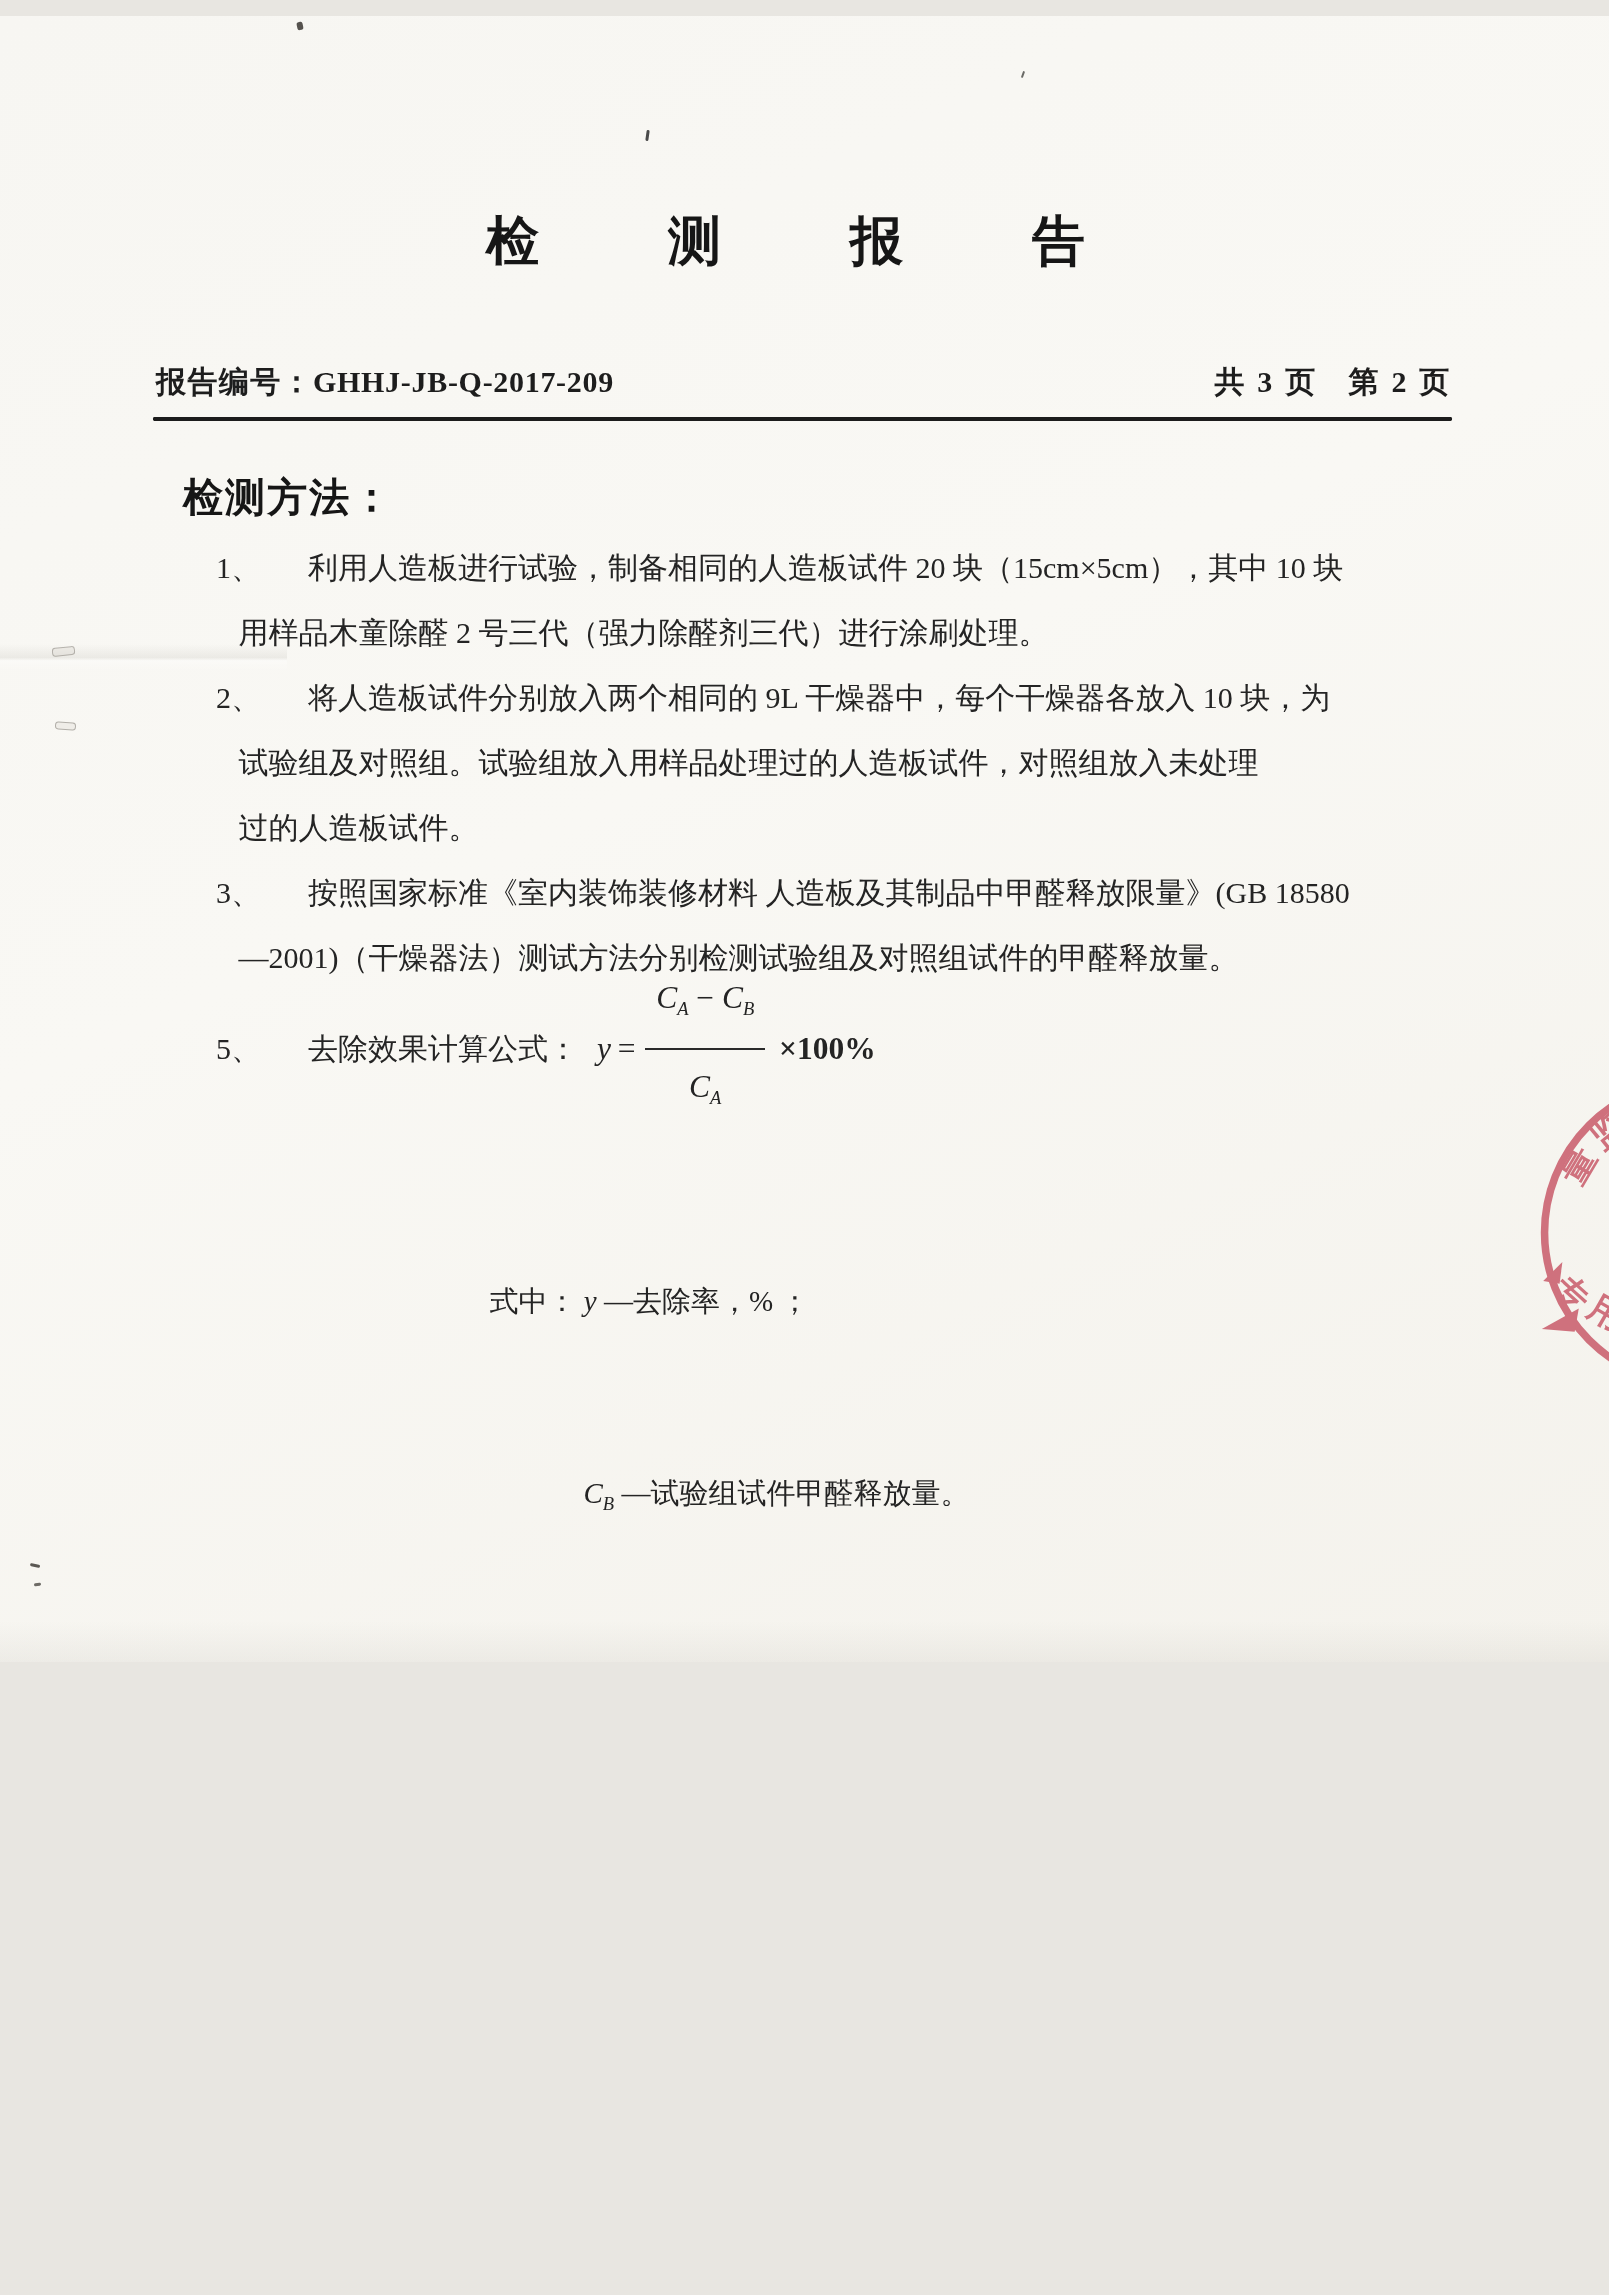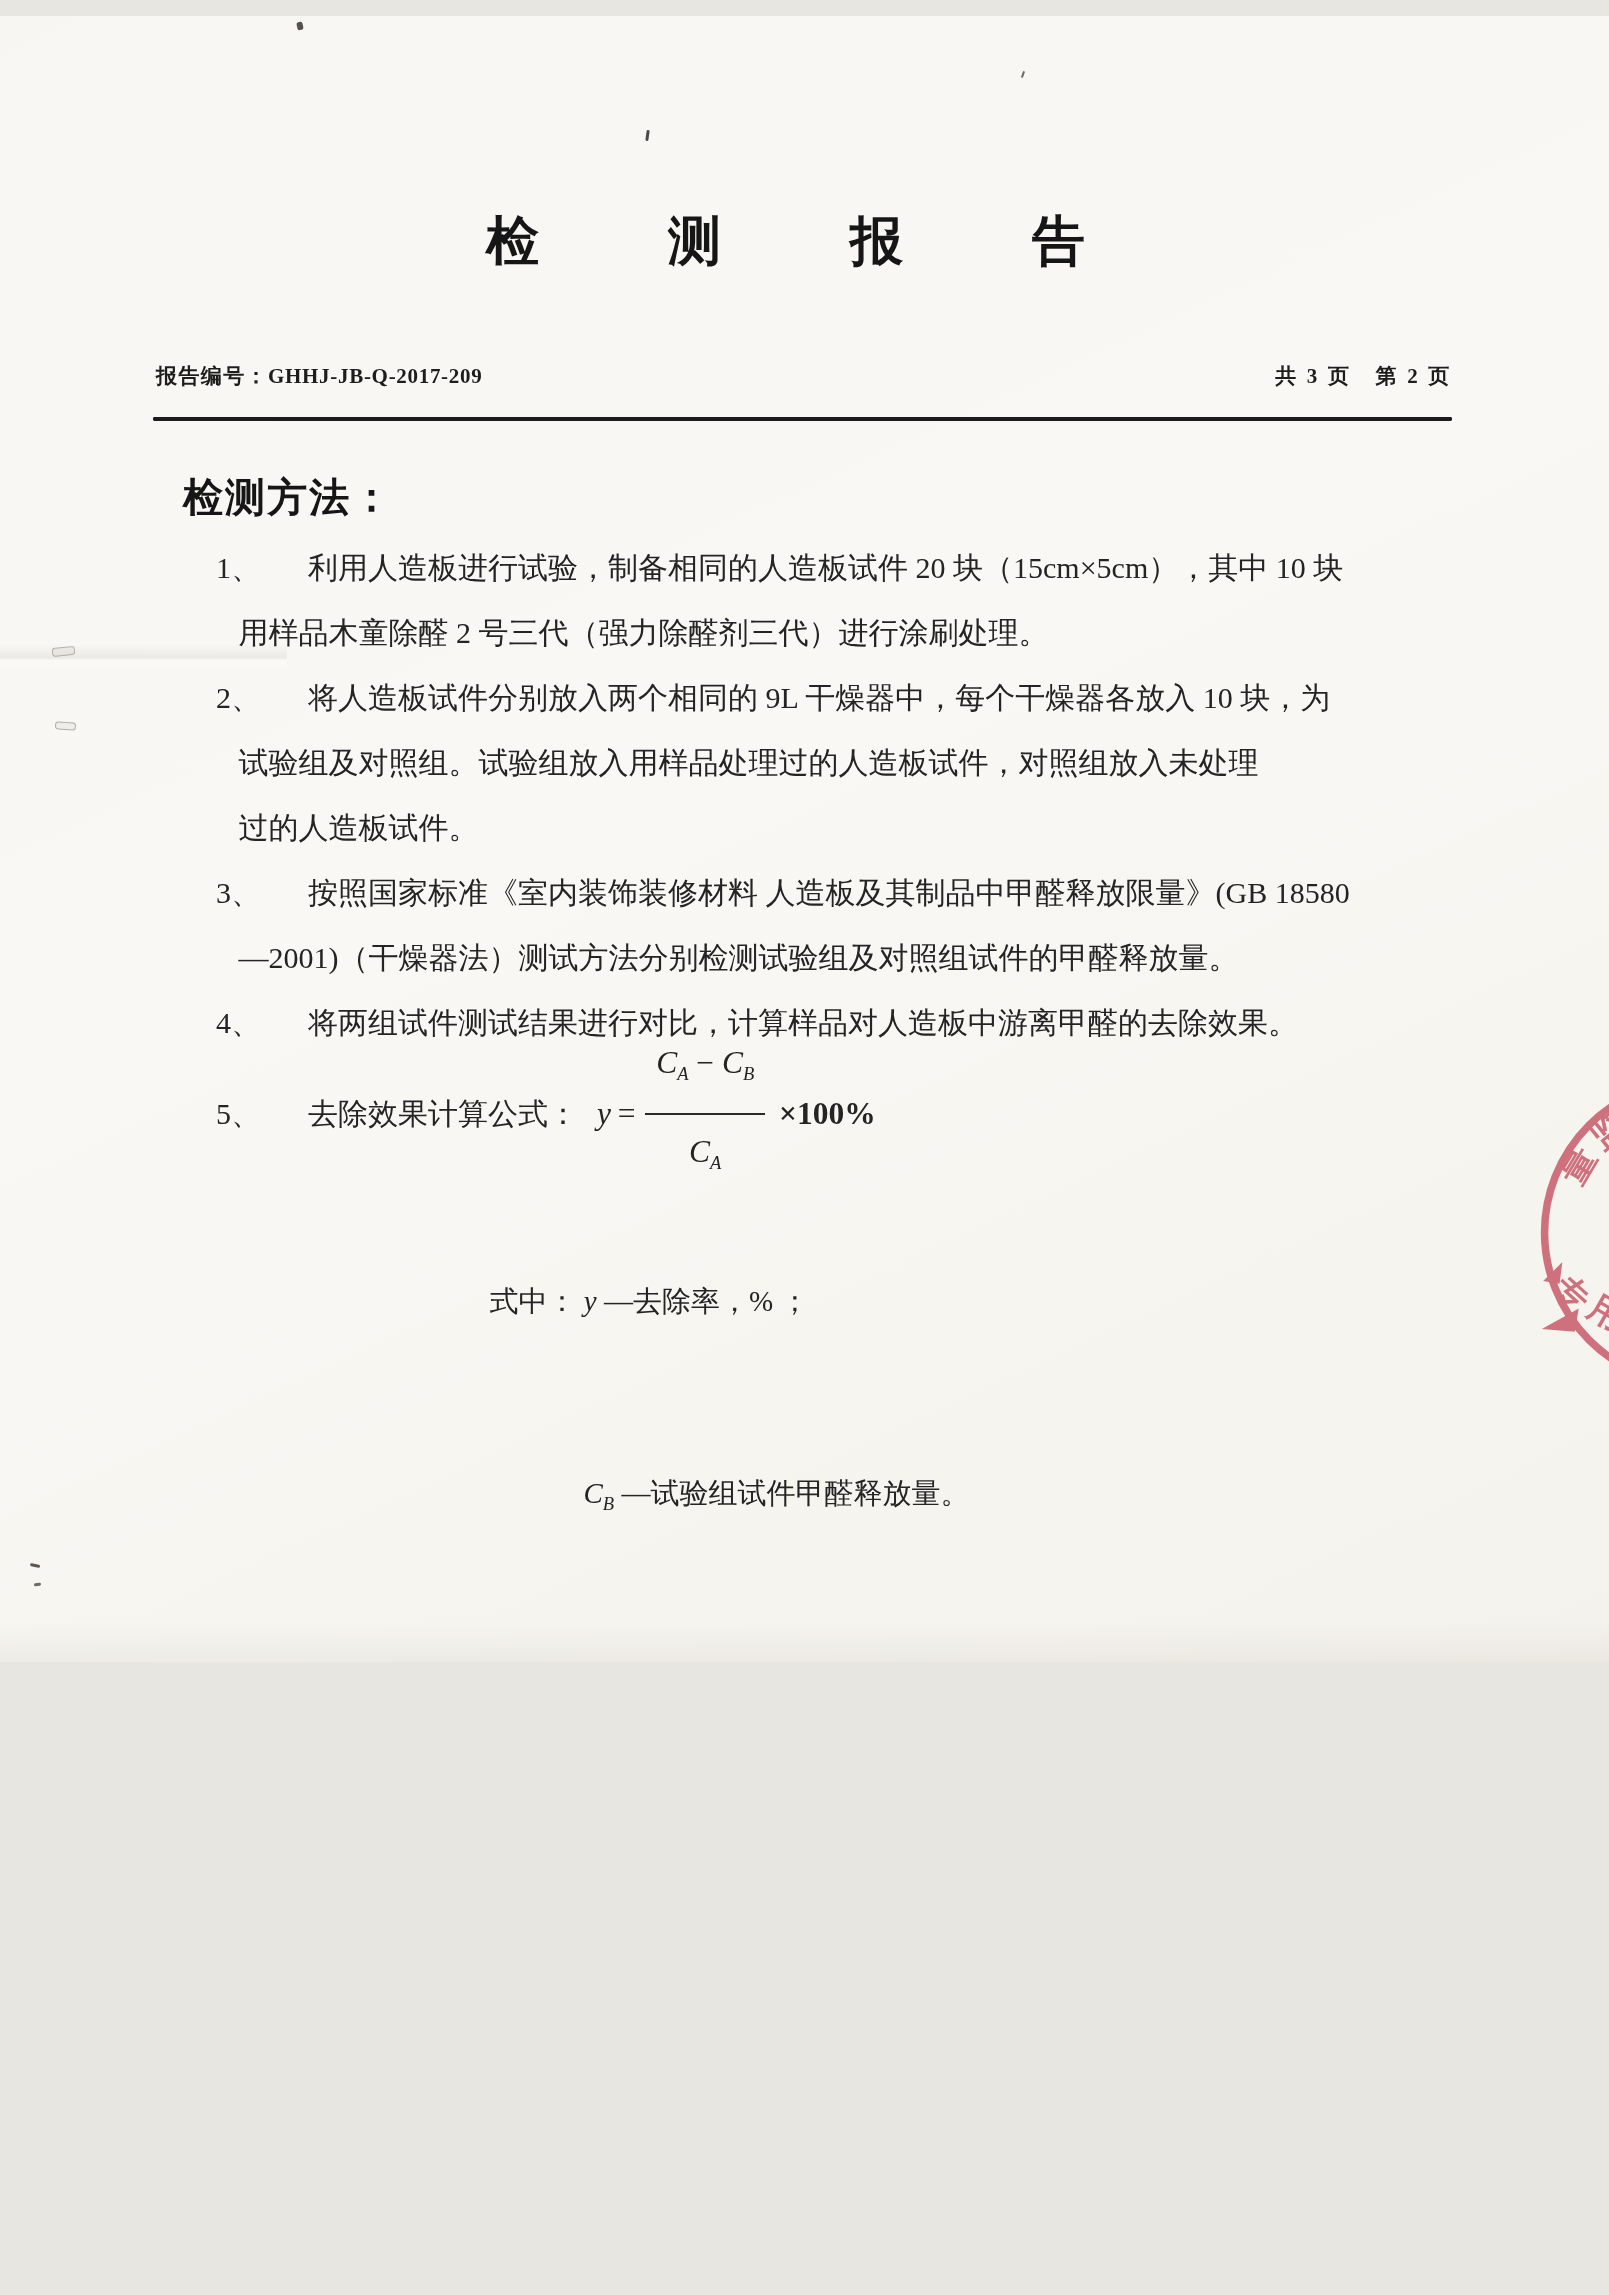--- a/index.html
+++ b/index.html
@@ -16,21 +16,21 @@
   .doc-title{
     position:absolute;top:190px;left:0;width:100%;
     text-align:center;
     font-size:53px;font-weight:bold;color:#161616;
     letter-spacing:38px;
     white-space:pre;
   }
   .report-row{
     position:absolute;top:346px;left:156px;width:1296px;
     display:flex;justify-content:space-between;align-items:baseline;
-    font-size:21px;font-weight:bold;color:#1d1d1d;
+    font-size:30px;font-weight:bold;color:#1d1d1d;
   }
   .report-no-label{letter-spacing:1.4px;}
   .report-no-value{font-weight:bold;letter-spacing:0.7px;}
   .pagination{white-space:pre;letter-spacing:2.7px;}
   .head-rule{
     position:absolute;top:401px;left:153px;width:1299px;height:4.1px;
     background:#1c1c1c;border-radius:1.4px;
   }
   
   .methods-heading{
@@ -138,23 +138,20 @@
     </div>
     <div class="m-item">
       <span class="m-num">2、</span><span class="m-lines">将人造板试件分别放入两个相同的 9L 干燥器中，每个干燥器各放入 10 块，为
 试验组及对照组。试验组放入用样品处理过的人造板试件，对照组放入未处理
 过的人造板试件。</span>
     </div>
     <div class="m-item">
       <span class="m-num">3、</span><span class="m-lines">按照国家标准《室内装饰装修材料 人造板及其制品中甲醛释放限量》(GB 18580
 —2001)（干燥器法）测试方法分别检测试验组及对照组试件的甲醛释放量。</span>
     </div>
-    <div class="m-item">
-      <span class="m-num">4、</span><span class="m-lines">将两组试件测试结果进行对比，计算样品对人造板中游离甲醛的去除效果。</span>
-    </div>
 
     <div class="formula-row">
       <span class="m-num">5、</span>
       <span>去除效果计算公式：</span>
       <span class="var formula-eq"><span>y</span></span>
       <span class="formula-eq" style="margin:0;">=</span>
       <span class="frac">
         <span class="num"><span class="var">C</span><sub class="vsub">A</sub> <span>−</span> <span class="var">C</span><sub class="vsub">B</sub></span>
         <span class="den"><span class="var">C</span><sub class="vsub">A</sub></span>
       </span>

